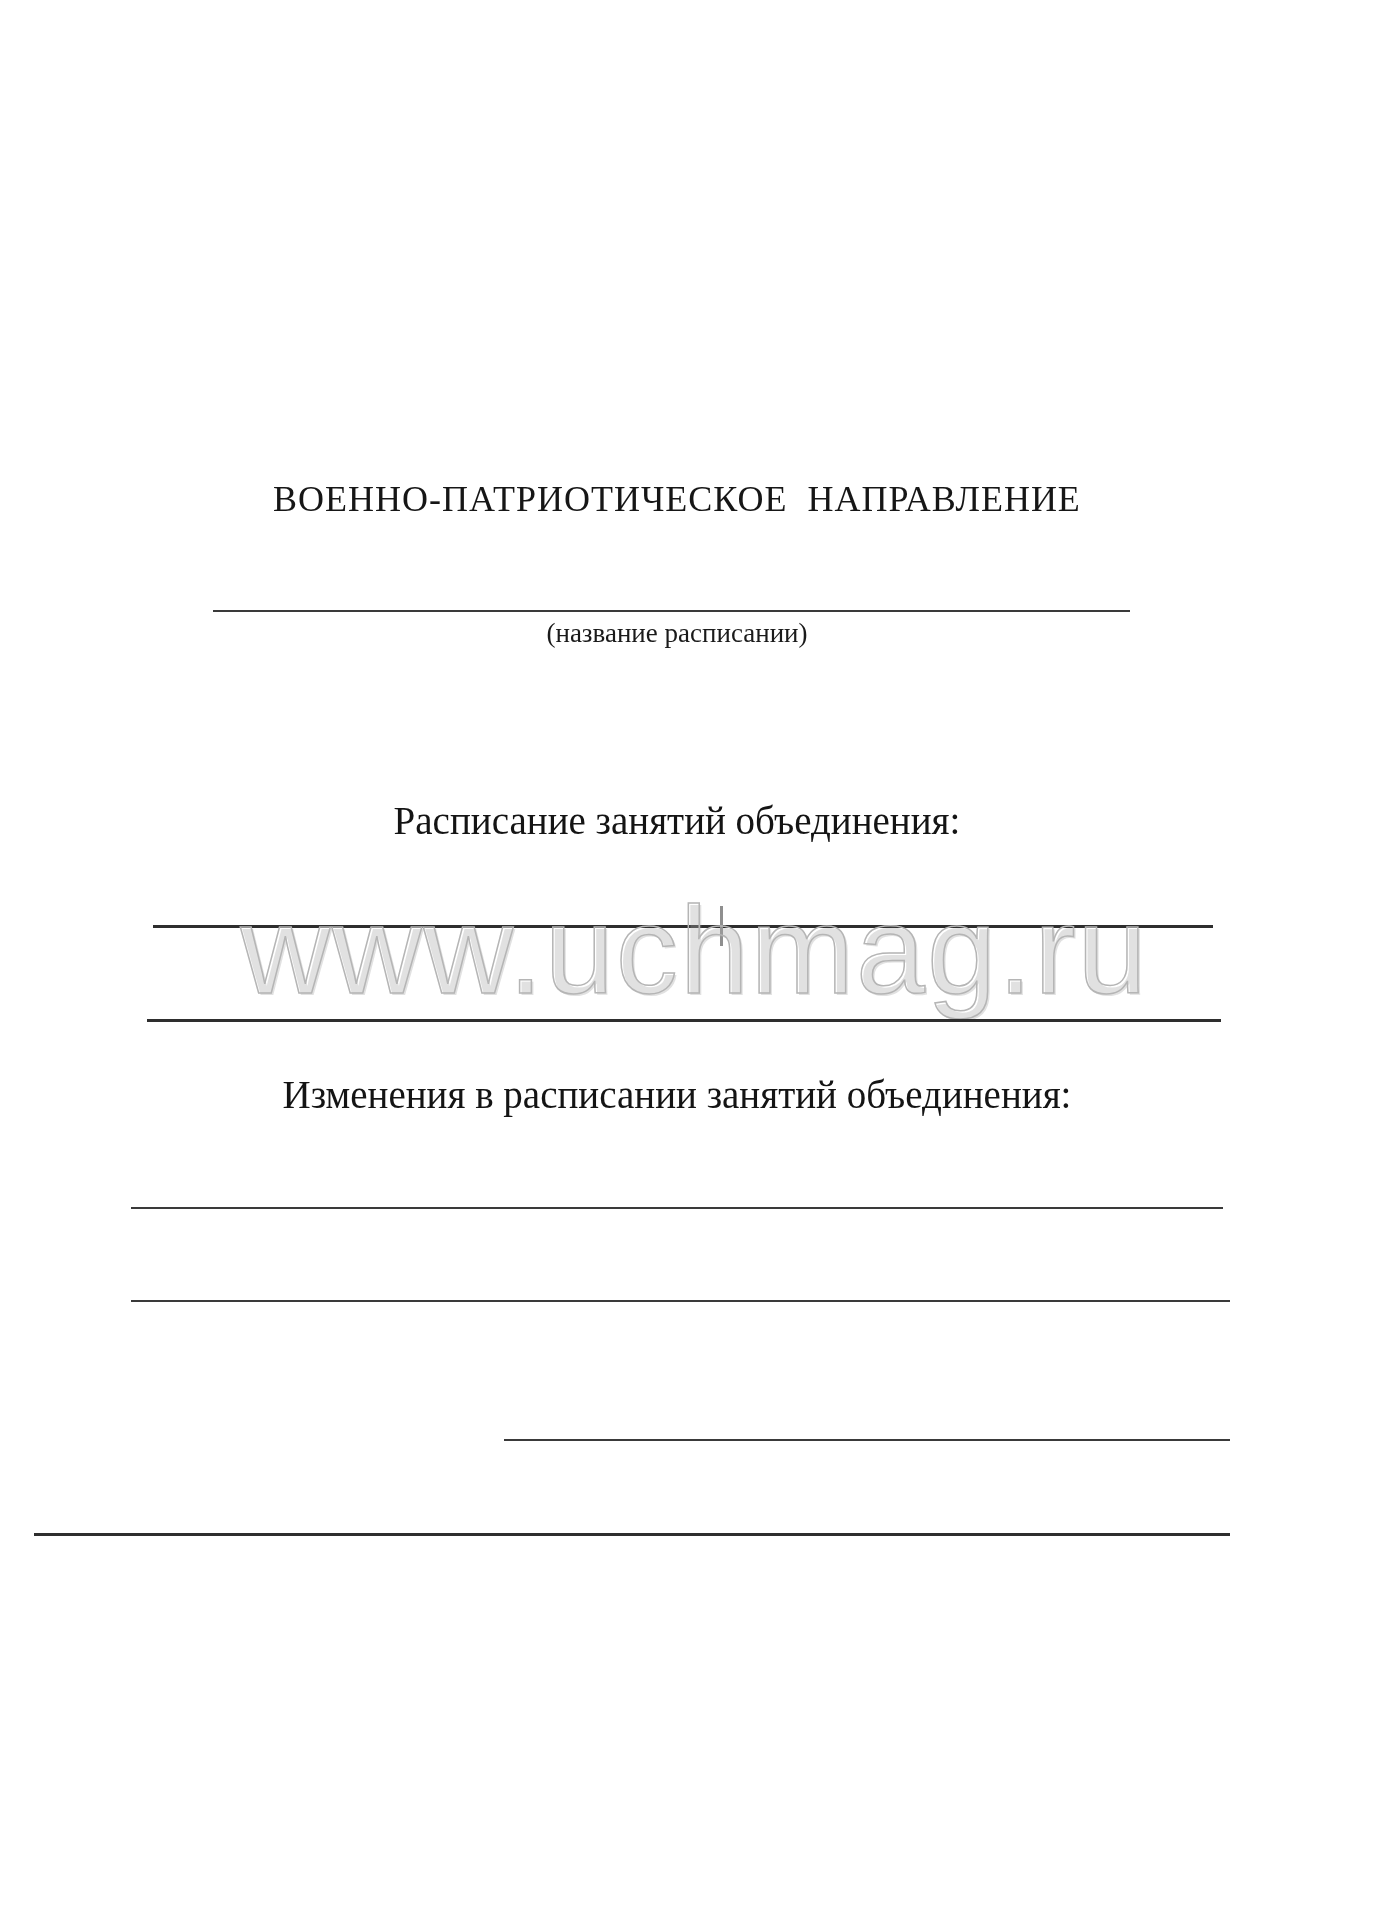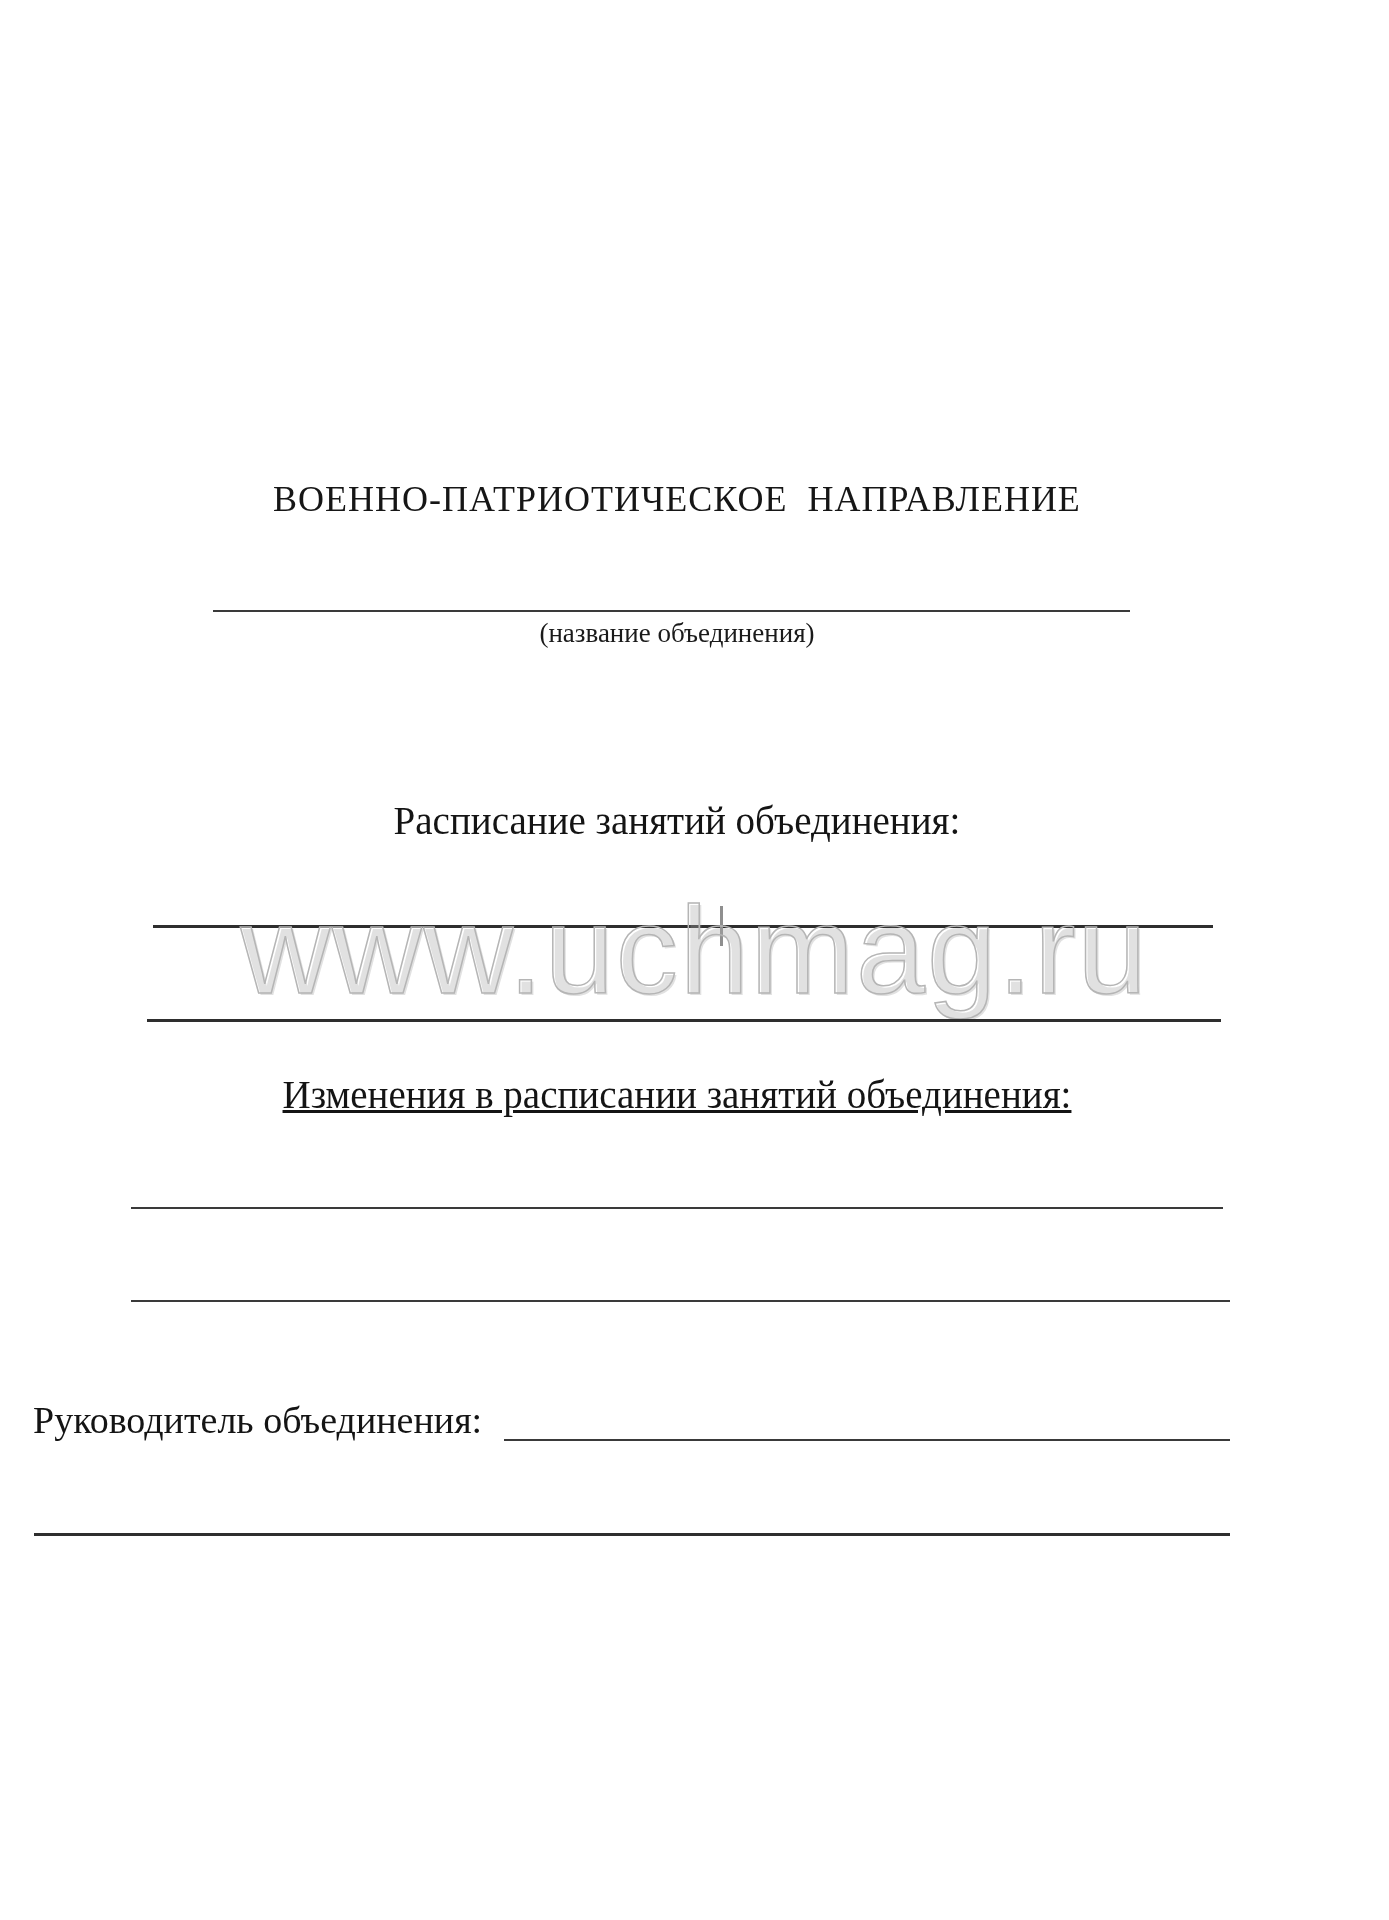--- a/index.html
+++ b/index.html
@@ -35,21 +35,21 @@
     top: 618px;
     font-size: 27px;
     color: #1a1a1a;
   }
   .heading {
     font-size: 39px;
     line-height: 1.2;
     color: #141414;
   }
   .heading-schedule { top: 798px; }
-  .heading-changes  { top: 1072px; text-decoration: underline; }
+  .heading-changes  { top: 1072px; }
   .leader-label {
     position: absolute;
     left: 33px;
     top: 1398px;
     font-size: 38px;
     line-height: 1.2;
     color: #141414;
   }
   .rule {
     position: absolute;
@@ -85,35 +85,34 @@
   }
 </style>
 </head>
 <body>
 
 <div class="page">
 
   <div class="centered doc-title">ВОЕННО-ПАТРИОТИЧЕСКОЕ  НАПРАВЛЕНИЕ</div>
 
   <div class="rule" style="left:213px; top:610px; width:917px;"></div>
-  <div class="centered caption">(название объединения)</div>
+  <div class="centered caption">(название расписании)</div>
 
   <div class="centered heading heading-schedule">Расписание занятий объединения:</div>
 
   <div class="rule rule-thick" style="left:153px; top:925px; width:1060px;"></div>
 
   <div class="caret-tick"></div>
 
   <div class="watermark">www.uchmag.ru</div>
 
   <div class="rule rule-thick" style="left:147px; top:1019px; width:1074px;"></div>
 
   <div class="centered heading heading-changes">Изменения в расписании занятий объединения:</div>
 
   <div class="rule" style="left:131px; top:1207px; width:1092px;"></div>
   <div class="rule" style="left:131px; top:1300px; width:1102px;"></div>
 
-  <div class="leader-label">Руководитель объединения:</div>
   <div class="rule" style="left:504px; top:1439px; width:825px;"></div>
 
   <div class="rule rule-thick" style="left:34px; top:1533px; width:1283px;"></div>
 
 </div>
 
 </body></html>

